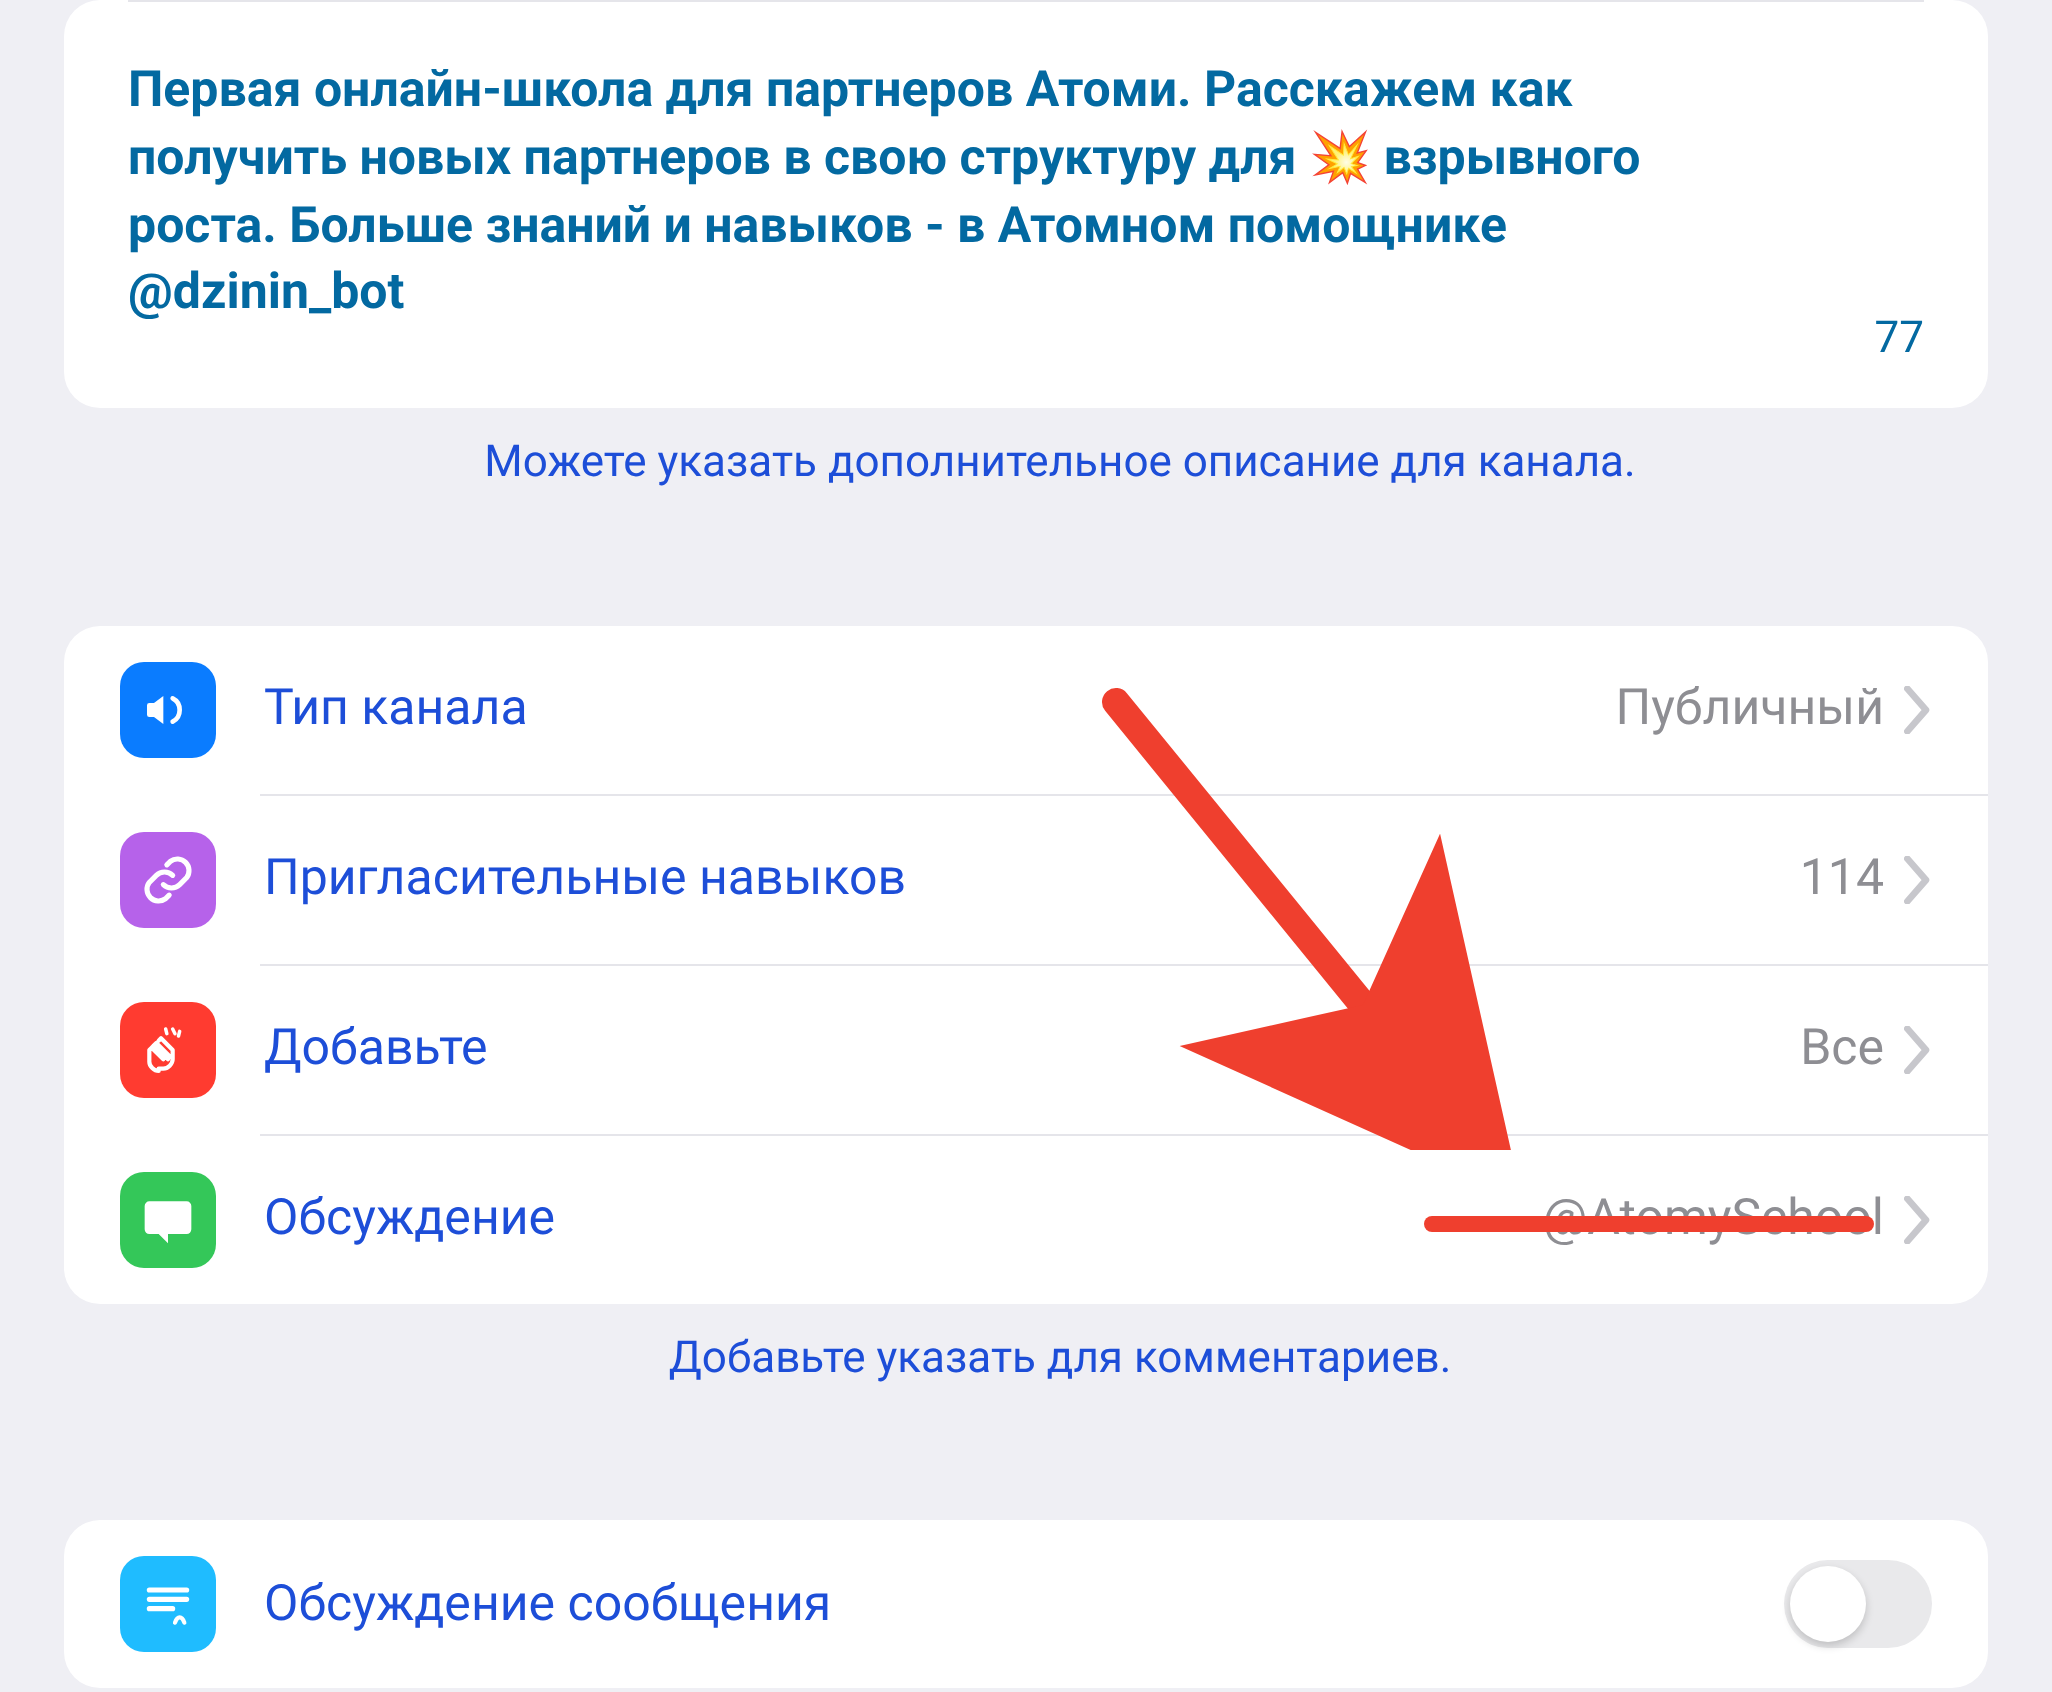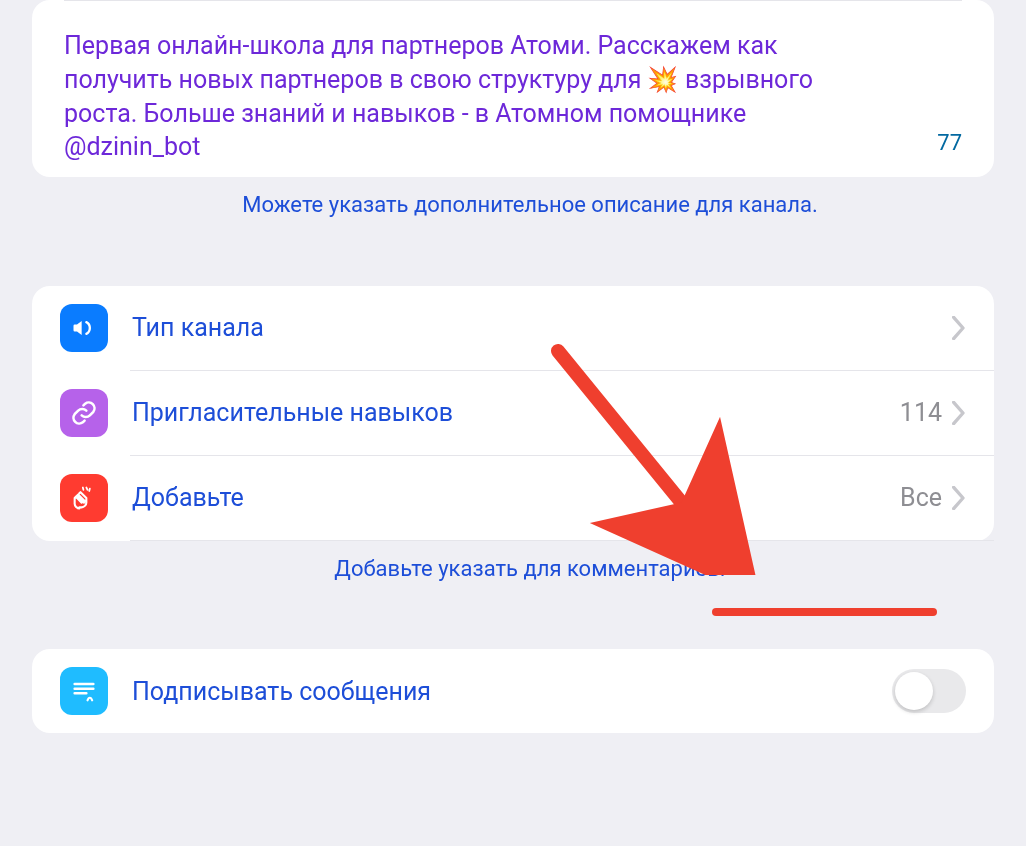--- a/index.html
+++ b/index.html
@@ -21,23 +21,24 @@
       padding: 0 32px;
       position: relative;
     }
     .desc-divider {
       height: 1px;
       background: #e5e5ea;
       margin: 0;
     }
     .desc-text {
       font-size: 25px;
-      color: #6d28d9;
+      color: #0369a1;
       line-height: 1.35;
-      padding: 28px 90px 13px 0;
+      padding: 28px 90px 40px 0;
+      font-weight: bold;
     }
     .desc-counter {
       position: absolute;
       right: 32px;
       bottom: 22px;
       color: #0369a1;
       font-size: 22px;
     }
     .footer-text {
       margin: 14px 62px 0 96px;
@@ -147,20 +148,21 @@
 <div class="card settings-card">
 
   <div class="row">
     <div class="icon-box megaphone">
       <svg width="28" height="28" viewBox="0 0 24 24" fill="none">
         <path d="M3 10v4a1 1 0 001 1h2l4 3V6l-4 3H4a1 1 0 00-1 1z" fill="#fff"></path>
         <path d="M14 7c2 1 3 3 3 5s-1 4-3 5" stroke="#fff" stroke-width="2" stroke-linecap="round" fill="none"></path>
       </svg>
     </div>
     <div class="row-label">Тип канала</div>
+    <div class="row-value">Публичный</div>
     <div class="chevron">
       <svg width="14" height="24" viewBox="0 0 10 18">
           <path d="M1 1l7 8-7 8" stroke="#c7c7cc" stroke-width="2.5" fill="none" stroke-linecap="round" stroke-linejoin="round"></path>
         </svg>
     </div>
   </div>
   <div class="row-divider"></div>
 
   <div class="row">
     <div class="icon-box link">
@@ -189,32 +191,46 @@
     <div class="row-label">Добавьте</div>
     <div class="row-value">Все</div>
     <div class="chevron">
       <svg width="14" height="24" viewBox="0 0 10 18">
           <path d="M1 1l7 8-7 8" stroke="#c7c7cc" stroke-width="2.5" fill="none" stroke-linecap="round" stroke-linejoin="round"></path>
         </svg>
     </div>
   </div>
   <div class="row-divider"></div>
 
+  <div class="row">
+    <div class="icon-box chat">
+      <svg width="28" height="28" viewBox="0 0 24 24" fill="none">
+        <path d="M20 4H4a2 2 0 00-2 2v10a2 2 0 002 2h4l4 4v-4h8a2 2 0 002-2V6a2 2 0 00-2-2z" fill="#fff"></path>
+      </svg>
+    </div>
+    <div class="row-label">Обсуждение</div>
+    <div class="row-value">@AtomySchool</div>
+    <div class="chevron">
+      <svg width="14" height="24" viewBox="0 0 10 18">
+          <path d="M1 1l7 8-7 8" stroke="#c7c7cc" stroke-width="2.5" fill="none" stroke-linecap="round" stroke-linejoin="round"></path>
+        </svg>
+    </div>
+  </div>
 </div>
 <div class="footer-text">Добавьте указать для комментариев.</div>
 
 <div class="card toggle-card">
   <div class="row">
     <div class="icon-box sign">
       <svg width="28" height="28" viewBox="0 0 24 24" fill="none">
         <path d="M4 6h16M4 10h16M4 14h10" stroke="#fff" stroke-width="2.2" stroke-linecap="round"></path>
         <path d="M15 20c1-3 3-3 4 0" stroke="#fff" stroke-width="1.8" stroke-linecap="round" fill="none"></path>
       </svg>
     </div>
-    <div class="row-label">Подписывать сообщения</div>
+    <div class="row-label">Обсуждение сообщения</div>
     <div class="toggle">
       <div class="toggle-knob"></div>
     </div>
   </div>
 </div>
 
 <svg class="arrow-svg" width="240" height="250">
   <defs>
     <marker id="ah" markerWidth="18" markerHeight="18" refX="6" refY="6" orient="auto">
       <path d="M0,0 L12,6 L0,12 L3,6 Z" fill="#ef3f2e"></path>

